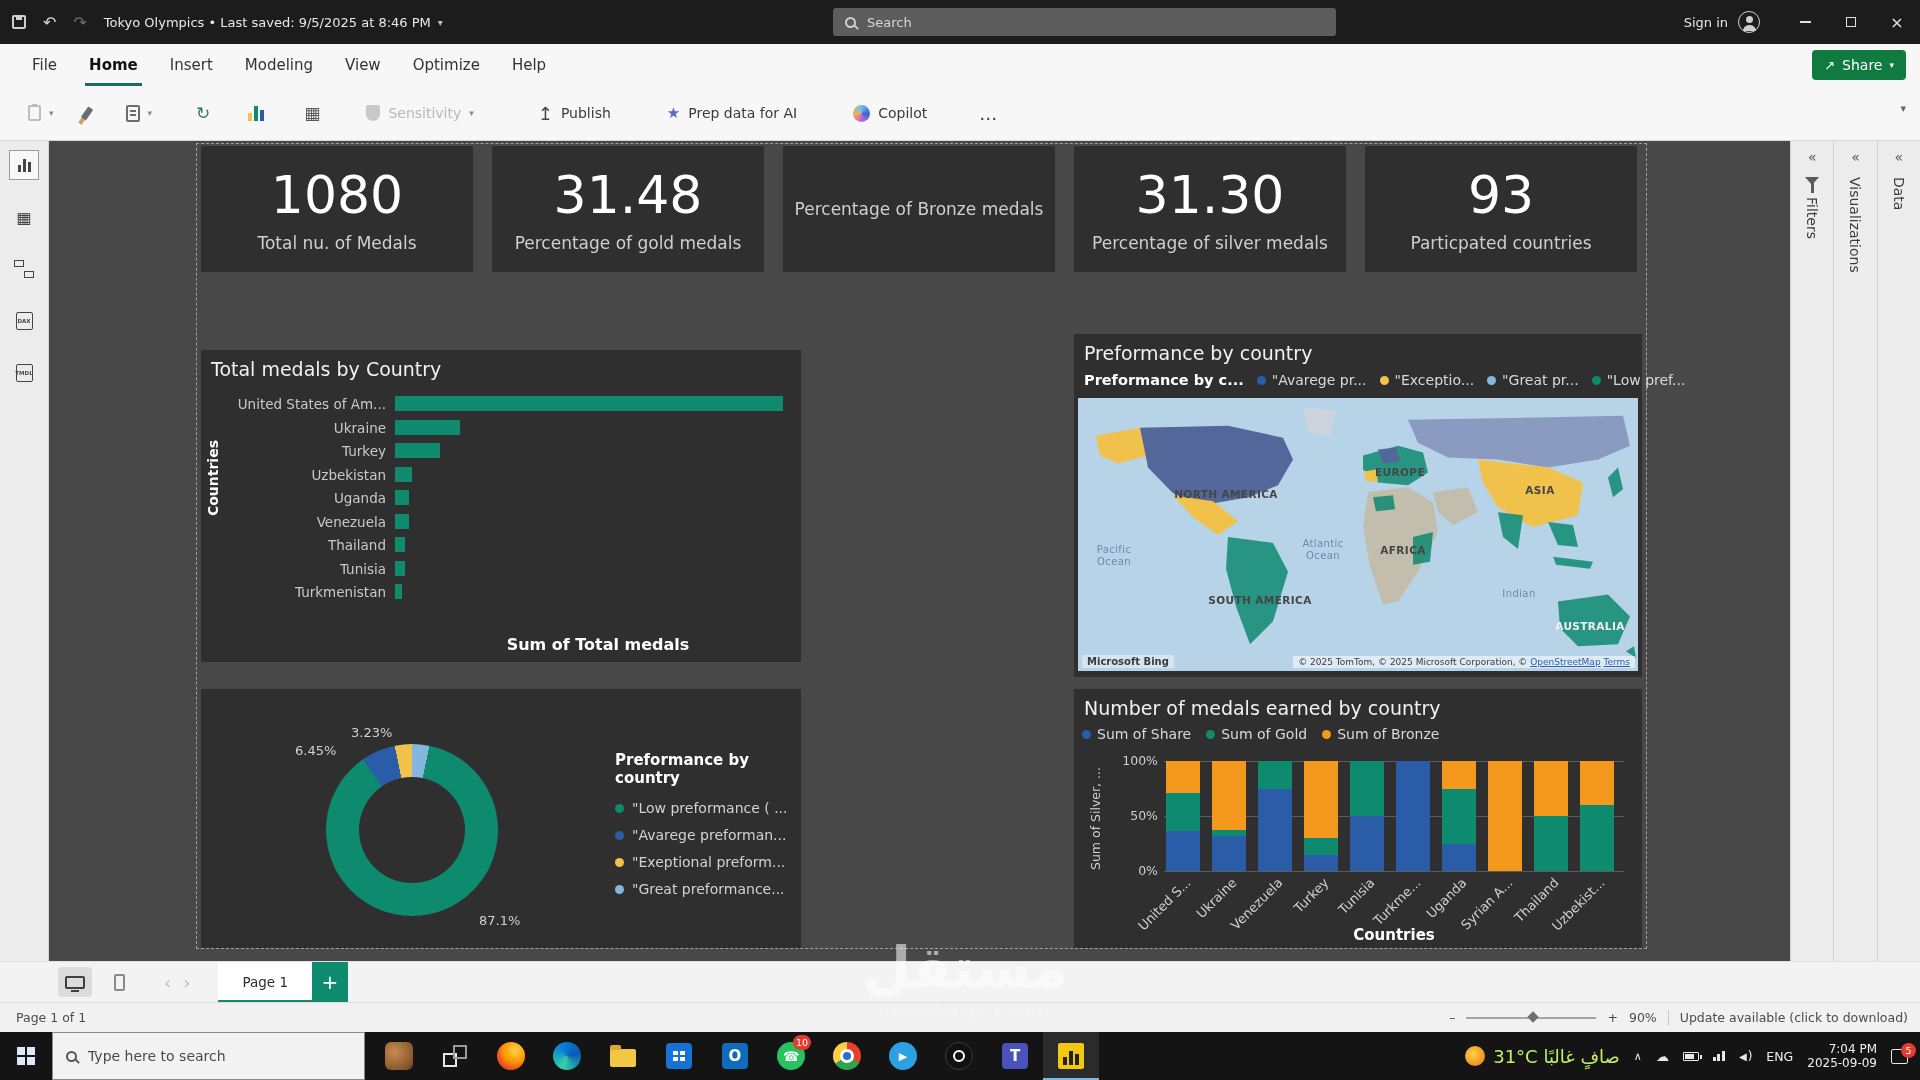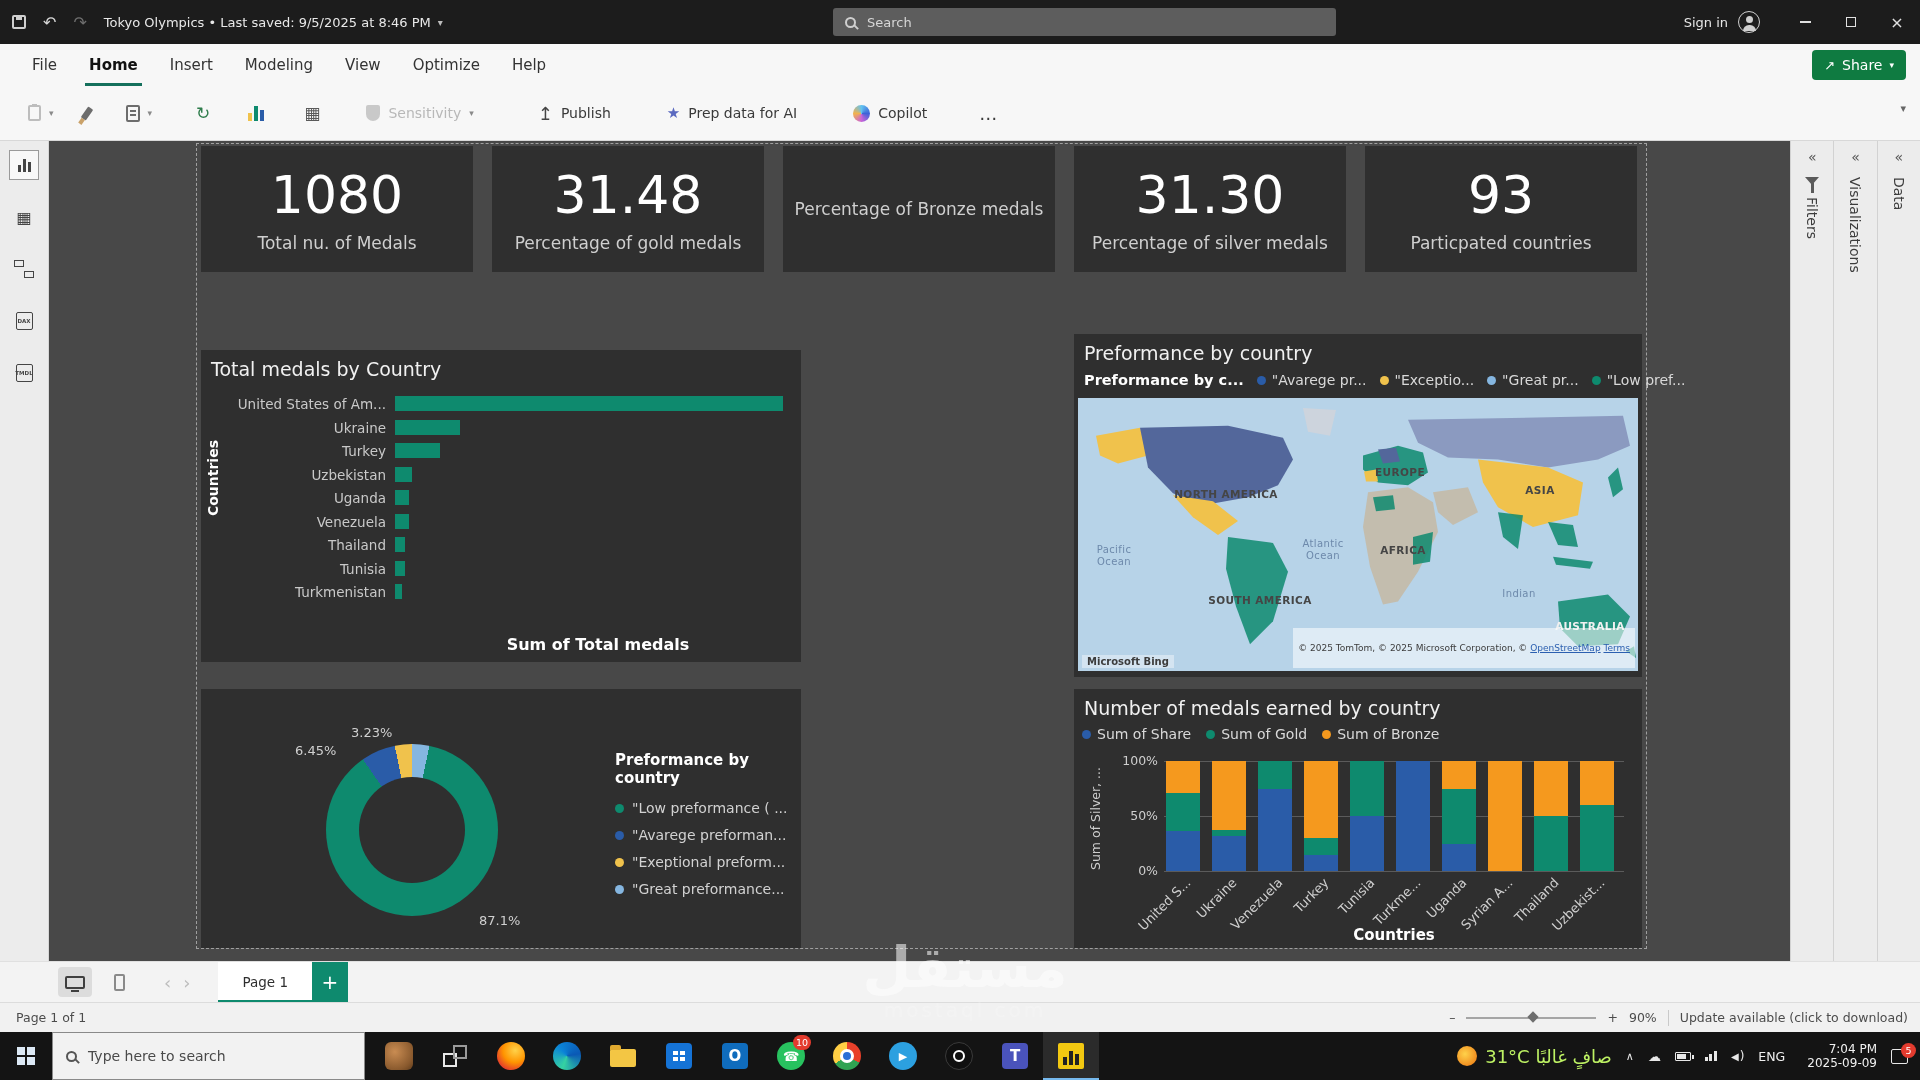--- a/index.html
+++ b/index.html
@@ -113,21 +113,21 @@
   .dot { width:9px; height:9px; border-radius:50%; flex:none; }
   .map-area { position:absolute; left:4px; right:4px; top:64px; bottom:6px; background:#b7d3e8; overflow:hidden; }
   .map-area svg { position:absolute; inset:0; width:100%; height:100%; }
   .m-na { fill:#53679b; } .m-slate { fill:#8b9ac0; } .m-teal { fill:var(--teal); opacity:.85; }
   .m-yellow { fill:var(--yellow); } .m-gray { fill:#c3bdae; } .m-ice { fill:#cdd4dd; }
   .map-label { position:absolute; transform:translate(-50%,-50%); font-size:10.5px; font-weight:700; color:#454545;
                letter-spacing:.4px; white-space:pre-line; text-align:center; line-height:12px; }
   .map-label.light { color:#f0f0f0; }
   .map-label.ocean { color:#6d89ab; font-weight:400; font-size:10px; }
   .map-attrib { position:absolute; right:3px; bottom:3px; font-size:9px; color:#3c3c3c;
-                background:rgba(255,255,255,.55); padding:15px 5px; }
+                background:rgba(255,255,255,.55); padding:1px 5px; }
   .map-attrib .lnk { color:#2b5fb0; text-decoration:underline; }
   .bing-logo { position:absolute; left:4px; bottom:3px; font-size:10px; font-weight:700; color:#3c3c3c;
                background:rgba(255,255,255,.4); padding:1px 5px; }
 
   
   .donut-visual { left:4px; top:545px; width:600px; height:259px; }
   .donut { position:absolute; left:125px; top:55px; width:172px; height:172px; border-radius:50%; }
   .donut-hole { position:absolute; left:158px; top:88px; width:106px; height:106px; border-radius:50%; background:var(--visual-bg); }
   .callout { position:absolute; font-size:13px; color:#d0d0d0; }
   .donut-legend { position:absolute; left:414px; top:62px; }
@@ -232,21 +232,21 @@
   .tray-glyph { font-size:13px; color:#e8e8e8; }
   .battery { width:16px; height:9px; border:1.5px solid #e8e8e8; border-radius:1px; position:relative; }
   .battery::after { content:''; position:absolute; right:-4px; top:2px; width:2px; height:4px; background:#e8e8e8; }
   .battery::before { content:''; position:absolute; left:1px; top:1px; bottom:1px; width:9px; background:#e8e8e8; }
   .netbars { display:flex; align-items:flex-end; gap:1.5px; height:10px; }
   .netbars i { width:3px; background:#e8e8e8; display:block; }
   .netbars i:nth-child(1){height:4px} .netbars i:nth-child(2){height:7px} .netbars i:nth-child(3){height:10px}
   .vol { color:#e8e8e8; font-size:10px; display:flex; align-items:center; }
   .vol i { font-style:normal; font-size:12px; margin-left:1px; }
   .lang { font-size:12.5px; color:#f0f0f0; }
-  .clockblk { font-size:12px; line-height:14px; text-align:right; color:#f0f0f0;margin-left:8px; }
+  .clockblk { font-size:12px; line-height:14px; text-align:right; color:#f0f0f0; }
   .notif { width:17px; height:15px; border:1.5px solid #e8e8e8; border-radius:2px; position:relative; }
   .notif .badge { top:-7px; right:-9px; }
 
   
   .watermark { position:absolute; left:845px; top:938px; z-index:8; pointer-events:none; text-align:center; color:#fff; width:240px; }
   .wm-main { font-size:56px; font-weight:700; opacity:.55; line-height:60px; }
   .wm-sub { font-size:20px; opacity:.18; letter-spacing:3px; }
 </style>
 </head>
 <body>

